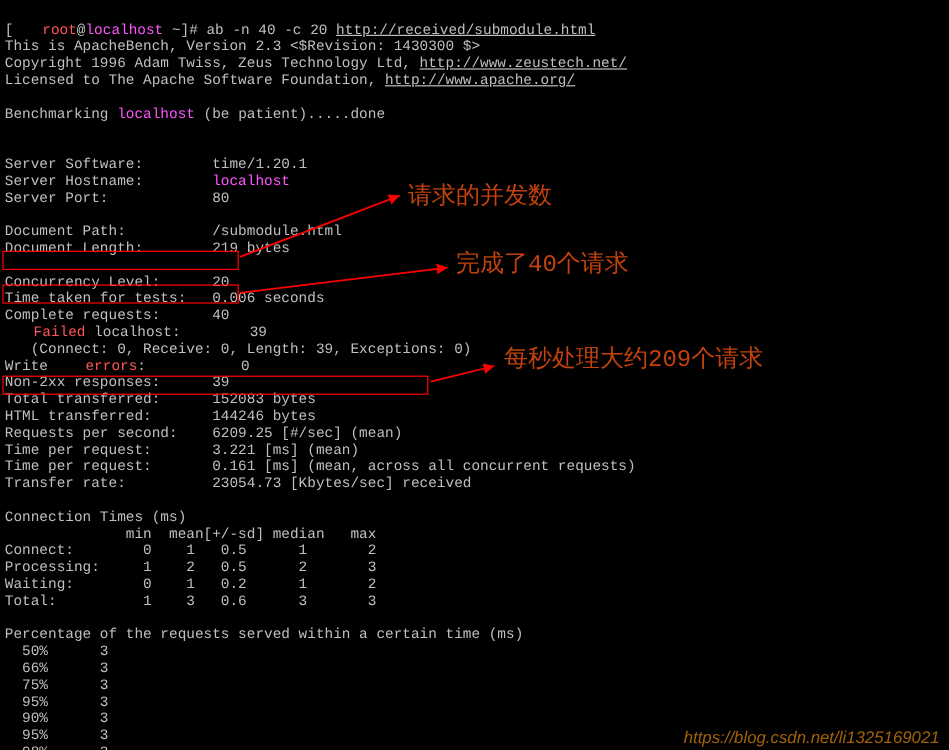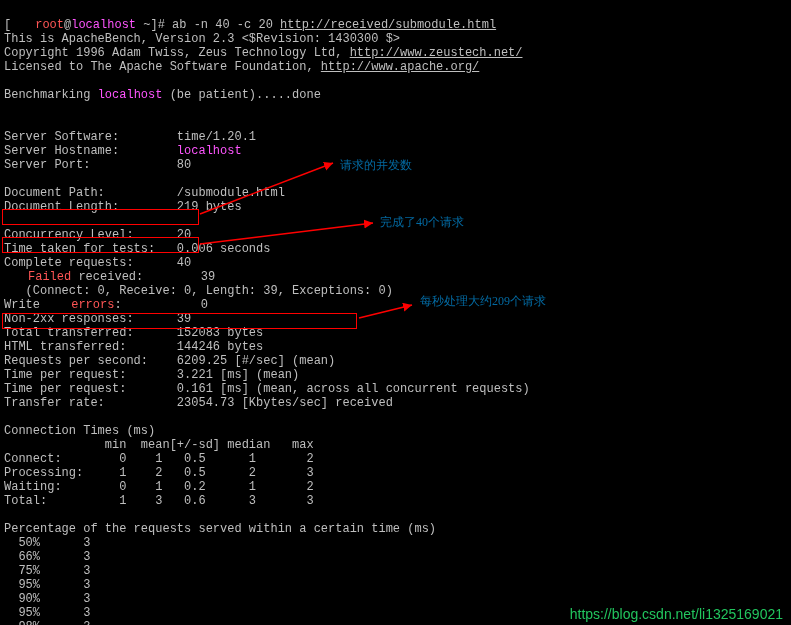--- a/index.html
+++ b/index.html
@@ -24,36 +24,37 @@
   .red { color: #ff5555; margin-left: 24px; }
   .magenta { color: #ff55ff; }
   .underline { text-decoration: underline; }
   .box {
     position: absolute;
     border: 1.5px solid #ff0000;
     pointer-events: none;
   }
   .annotation {
     position: absolute;
-    color: #0369a1;
-    font-family: Liberation Serif, serif;
-    font-size: 12px;
+    color: #c2410c;
+    font-family: Liberation Mono, monospace;
+    font-size: 20px;
     pointer-events: none;
   }
   svg.arrow {
     position: absolute;
     pointer-events: none;
   }
   .watermark {
     position: absolute;
     right: 8px;
     bottom: 4px;
-    color: #22c55e;
+    color: #a16207;
     font-family: sans-serif;
     font-size: 14px;
+    font-style: italic;
   }
 </style>
 </head>
 <body>
 
 <div class="terminal">
 <span>[<span class="red">root</span><span>@</span><span class="magenta">localhost</span><span> ~]# </span><span>ab -n 40 -c 20 </span><span class="underline">http://received/submodule.html</span></span>
 <span>This is ApacheBench, Version 2.3 &lt;$Revision: 1430300 $&gt;</span>
 <span><span>Copyright 1996 Adam Twiss, Zeus Technology Ltd, </span><span class="underline">http://www.zeustech.net/</span></span>
 <span><span>Licensed to The Apache Software Foundation, </span><span class="underline">http://www.apache.org/</span></span>
@@ -64,21 +65,21 @@
 <span><span>Server Software:        </span><span>time/1.20.1</span></span>
 <span><span>Server Hostname:        </span><span class="magenta">localhost</span></span>
 <span><span>Server Port:            </span><span>80</span></span>
 
 <span><span>Document Path:          </span><span>/submodule.html</span></span>
 <span><span>Document Length:        </span><span>219 bytes</span></span>
 
 <span><span>Concurrency Level:      </span><span>20</span></span>
 <span><span>Time taken for tests:   </span><span>0.006 seconds</span></span>
 <span><span>Complete requests:      </span><span>40</span></span>
-<span><span class="red">Failed</span><span> received:        </span><span>39</span></span>
+<span><span class="red">Failed</span><span> localhost:        </span><span>39</span></span>
 <span>   (Connect: 0, Receive: 0, Length: 39, Exceptions: 0)</span>
 <span><span>Write </span><span class="red">errors</span><span>:           </span><span>0</span></span>
 <span><span>Non-2xx responses:      </span><span>39</span></span>
 <span><span>Total transferred:      </span><span>152083 bytes</span></span>
 <span><span>HTML transferred:       </span><span>144246 bytes</span></span>
 <span><span>Requests per second:    </span><span>6209.25 [#/sec] (mean)</span></span>
 <span><span>Time per request:       </span><span>3.221 [ms] (mean)</span></span>
 <span><span>Time per request:       </span><span>0.161 [ms] (mean, across all concurrent requests)</span></span>
 <span><span>Transfer rate:          </span><span>23054.73 [Kbytes/sec] received</span></span>
 

